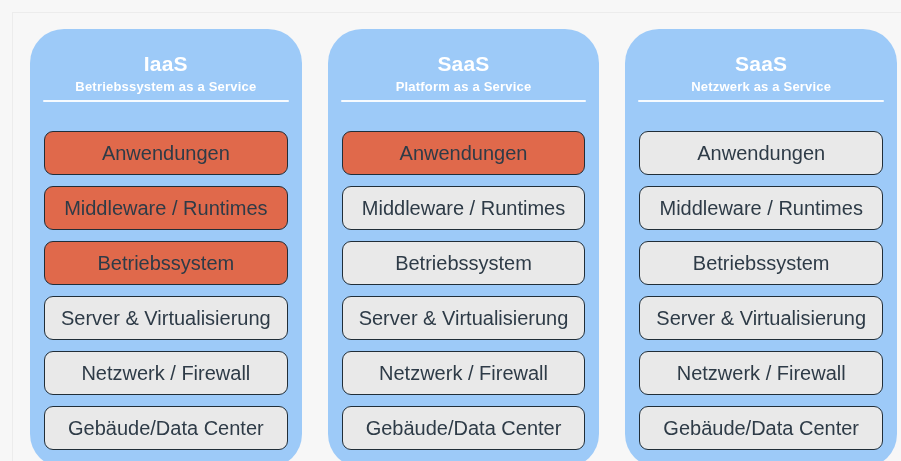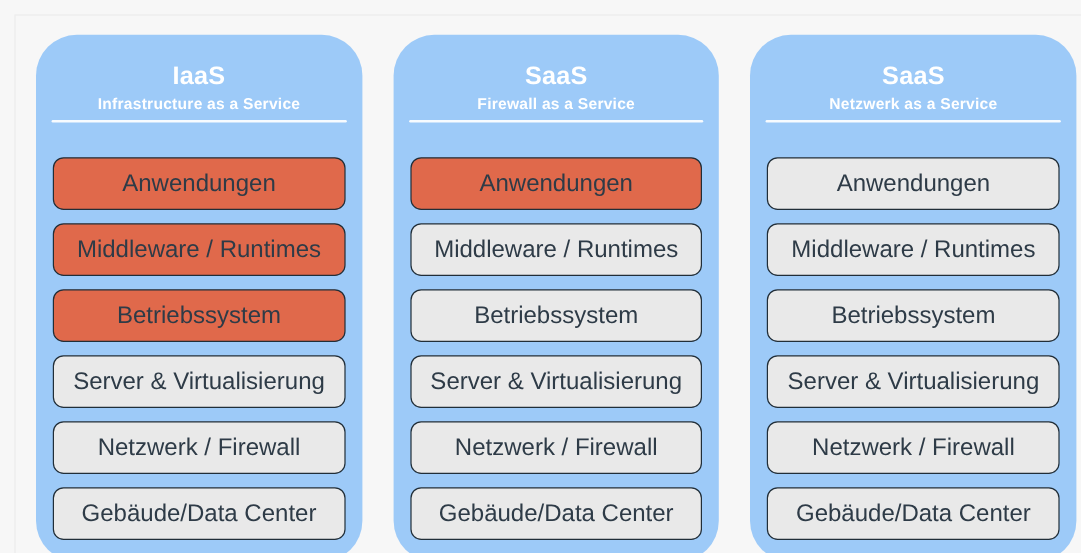--- a/index.html
+++ b/index.html
@@ -86,38 +86,38 @@
   }
 </style>
 </head>
 <body>
 
 <div class="canvas">
 
   <section class="column">
     <header class="col-header">
       <div class="col-title">IaaS</div>
-      <div class="col-subtitle">Infrastructure as a Service</div>
+      <div class="col-subtitle">Betriebssystem as a Service</div>
       <div class="divider"></div>
     </header>
     <div class="layers">
       <div class="layer managed">Anwendungen</div>
       <div class="layer managed">Middleware / Runtimes</div>
       <div class="layer managed">Betriebssystem</div>
       <div class="layer">Server &amp; Virtualisierung</div>
       <div class="layer">Netzwerk / Firewall</div>
       <div class="layer">Gebäude/Data Center</div>
     </div>
     <div class="divider bottom"></div>
   </section>
 
   <section class="column">
     <header class="col-header">
       <div class="col-title">SaaS</div>
-      <div class="col-subtitle">Firewall as a Service</div>
+      <div class="col-subtitle">Platform as a Service</div>
       <div class="divider"></div>
     </header>
     <div class="layers">
       <div class="layer managed">Anwendungen</div>
       <div class="layer">Middleware / Runtimes</div>
       <div class="layer">Betriebssystem</div>
       <div class="layer">Server &amp; Virtualisierung</div>
       <div class="layer">Netzwerk / Firewall</div>
       <div class="layer">Gebäude/Data Center</div>
     </div>

